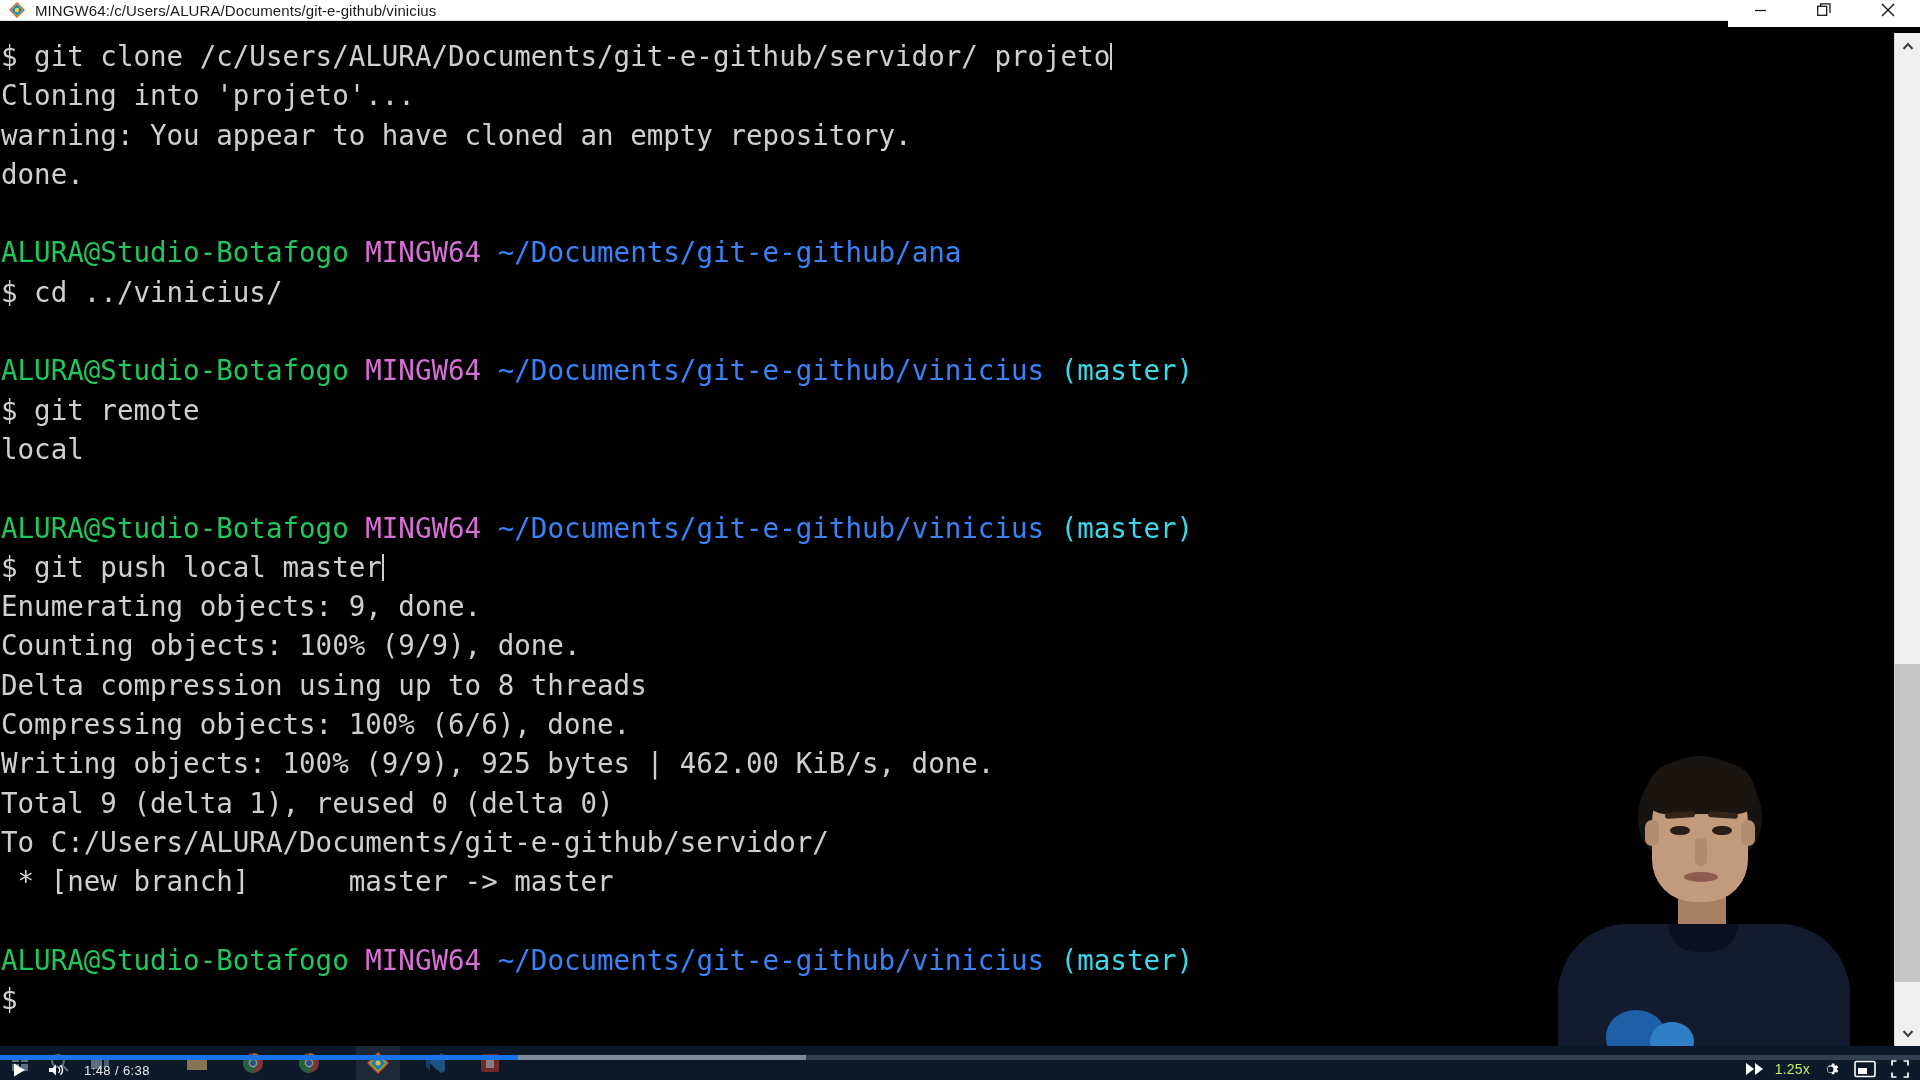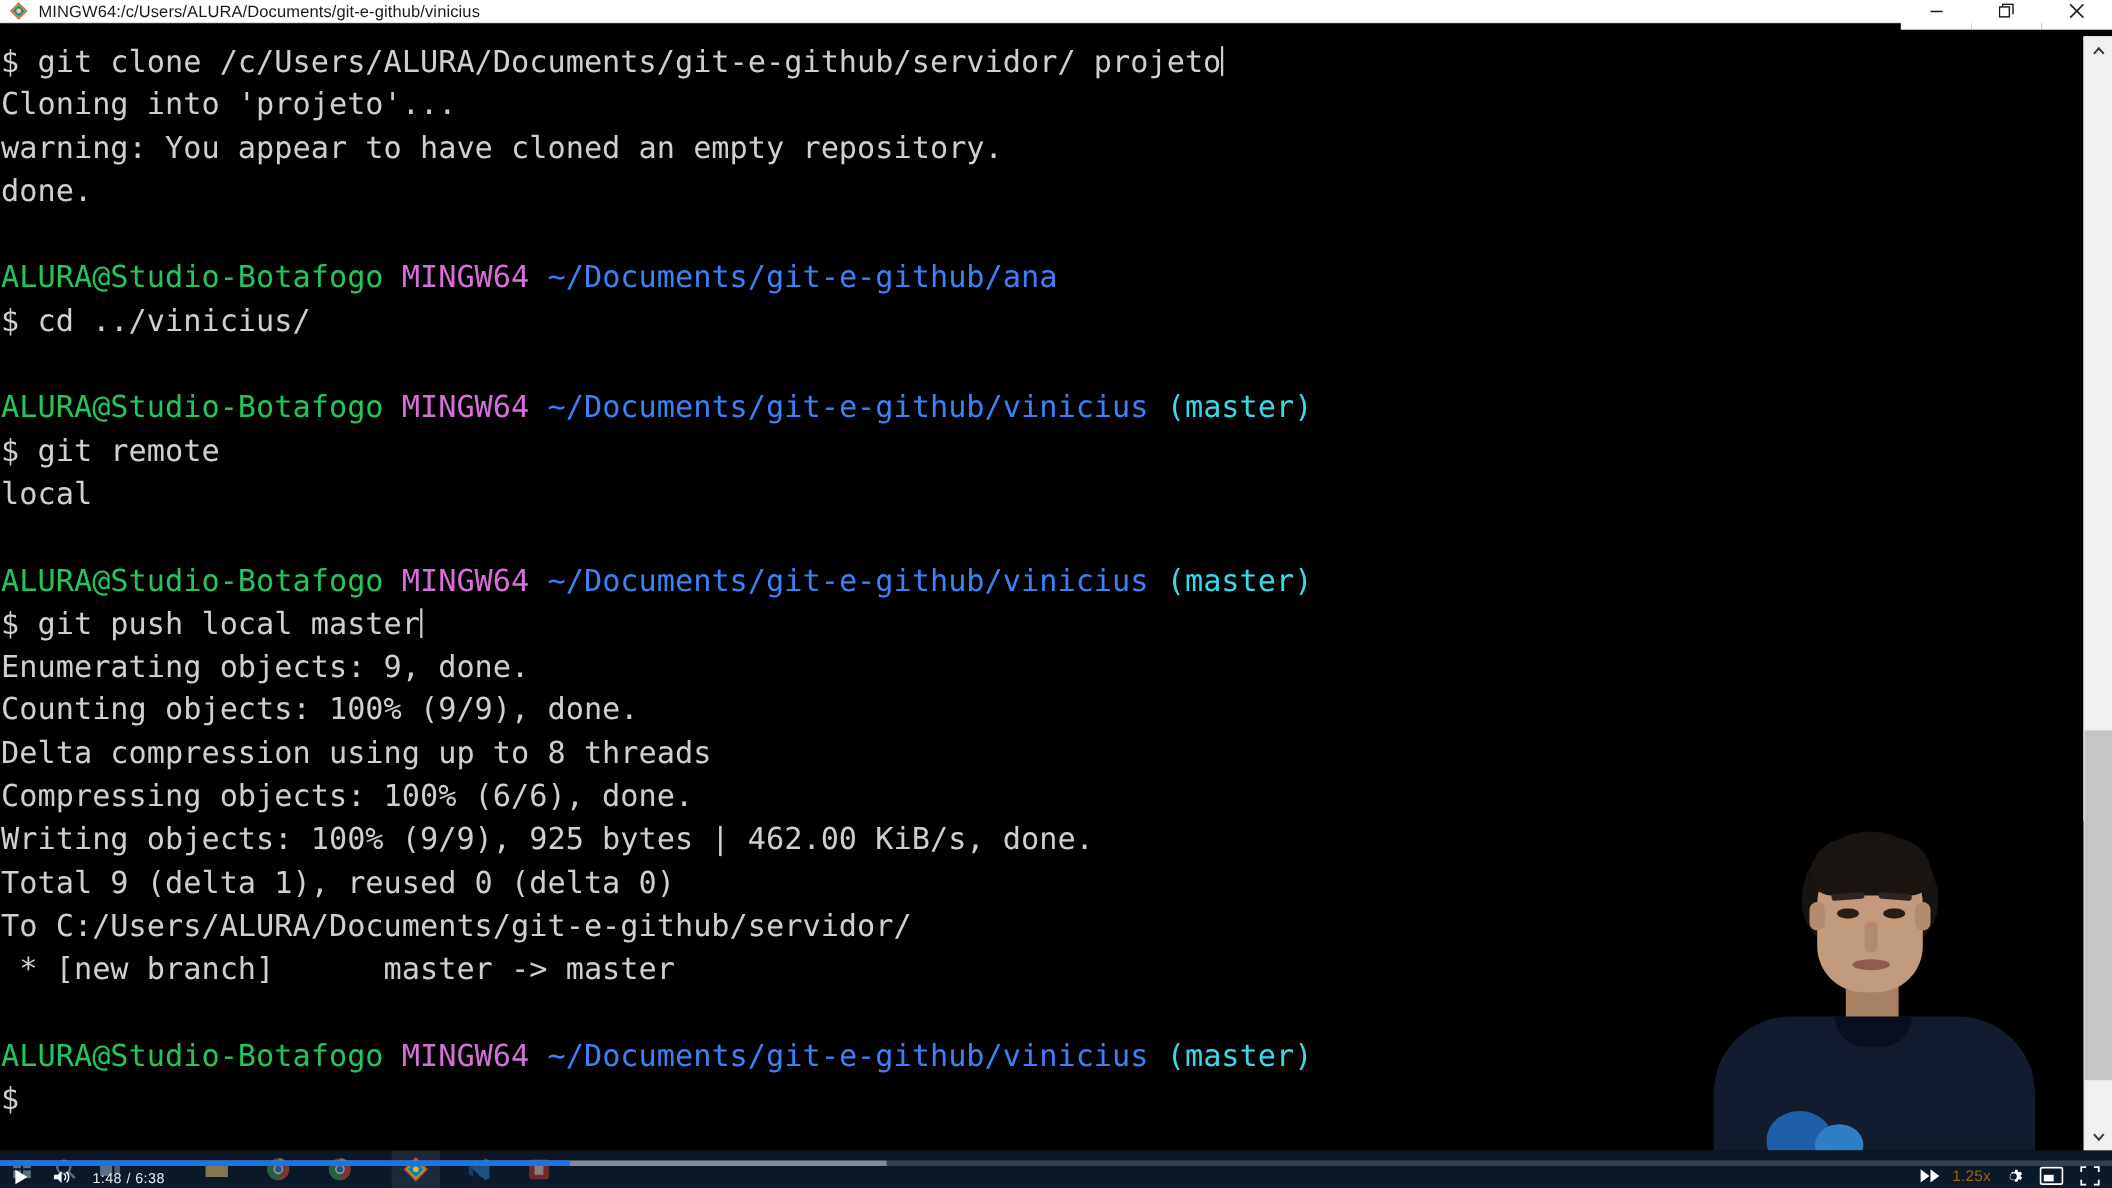--- a/index.html
+++ b/index.html
@@ -218,21 +218,21 @@
     height:22px;
     display:flex; align-items:center; gap:6px;
   }
   .ctl-r {
     height:24px; min-width:28px;
     display:flex; align-items:center; justify-content:center;
     padding:0 4px;
   }
   #speed-label {
     font-family:"Liberation Sans", sans-serif;
-    font-size:14px; color:#a16207;
+    font-size:14px; color:#bef264;
     letter-spacing:0.2px;
   }
 </style>
 </head>
 <body>
 
 <div id="app">
 
   <div id="titlebar">
     <div id="titlebar-icon">

